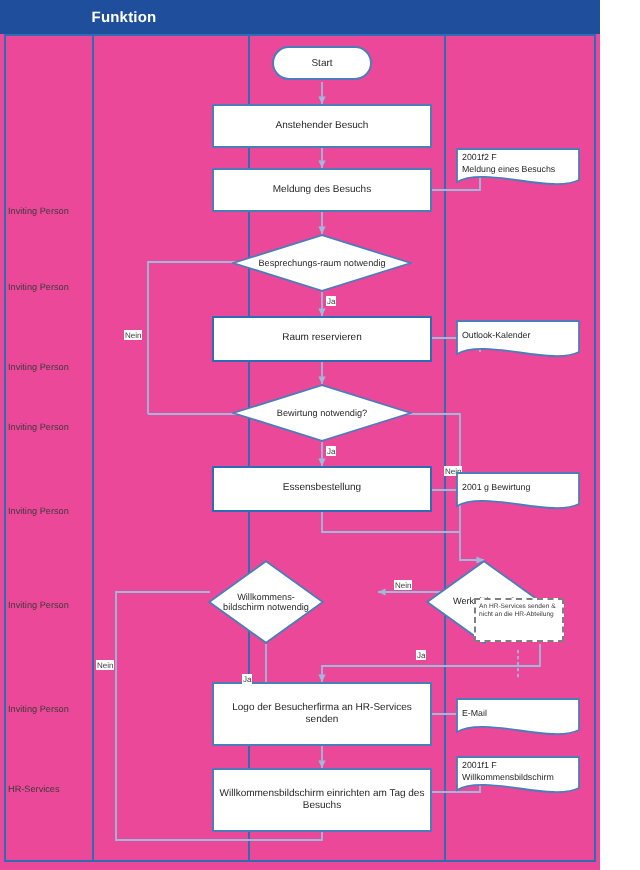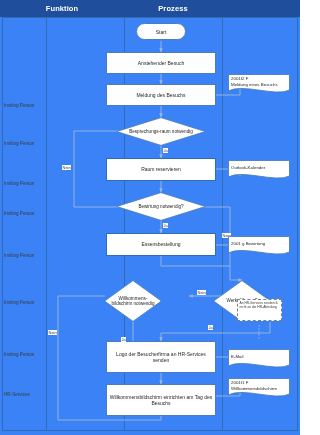--- a/index.html
+++ b/index.html
@@ -3,21 +3,21 @@
 <meta charset="utf-8">
 <style>
   html,body{margin:0;padding:0;background:#ffffff;}
   body{
     font-family:"Liberation Sans","DejaVu Sans",sans-serif;
     -webkit-font-smoothing:antialiased;
   }
   #page{
     position:relative;
     width:300px;height:435px;
-    background:#3b82f6;
+    background:#ec4899;
     overflow:hidden;
     box-sizing:border-box;
   }
 
   
   .header-band{
     position:absolute;left:0;top:0;width:300px;height:17px;
     background:#1F4E9C;
   }
   .header-cell{
@@ -102,23 +102,20 @@
 </style>
 </head>
 <body>
 
 <div id="page">
 
   <div class="header-band"></div>
   <div class="header-cell hc-funktion">
     <span>Funktion</span>
   </div>
-  <div class="header-cell hc-prozess">
-    <span>Prozess</span>
-  </div>
 
   <div class="lane-frame"></div>
   <div class="lane-divider ld-1"></div>
   <div class="lane-divider ld-2"></div>
   <div class="lane-divider ld-3"></div>
 
   <svg id="connectors" width="300" height="435">
     <defs>
       <marker id="ah" markerWidth="5" markerHeight="5" refX="4.2" refY="2" orient="auto">
         <path d="M0,0 L4.4,2 L0,4 z" fill="#9DB9DC"></path>

